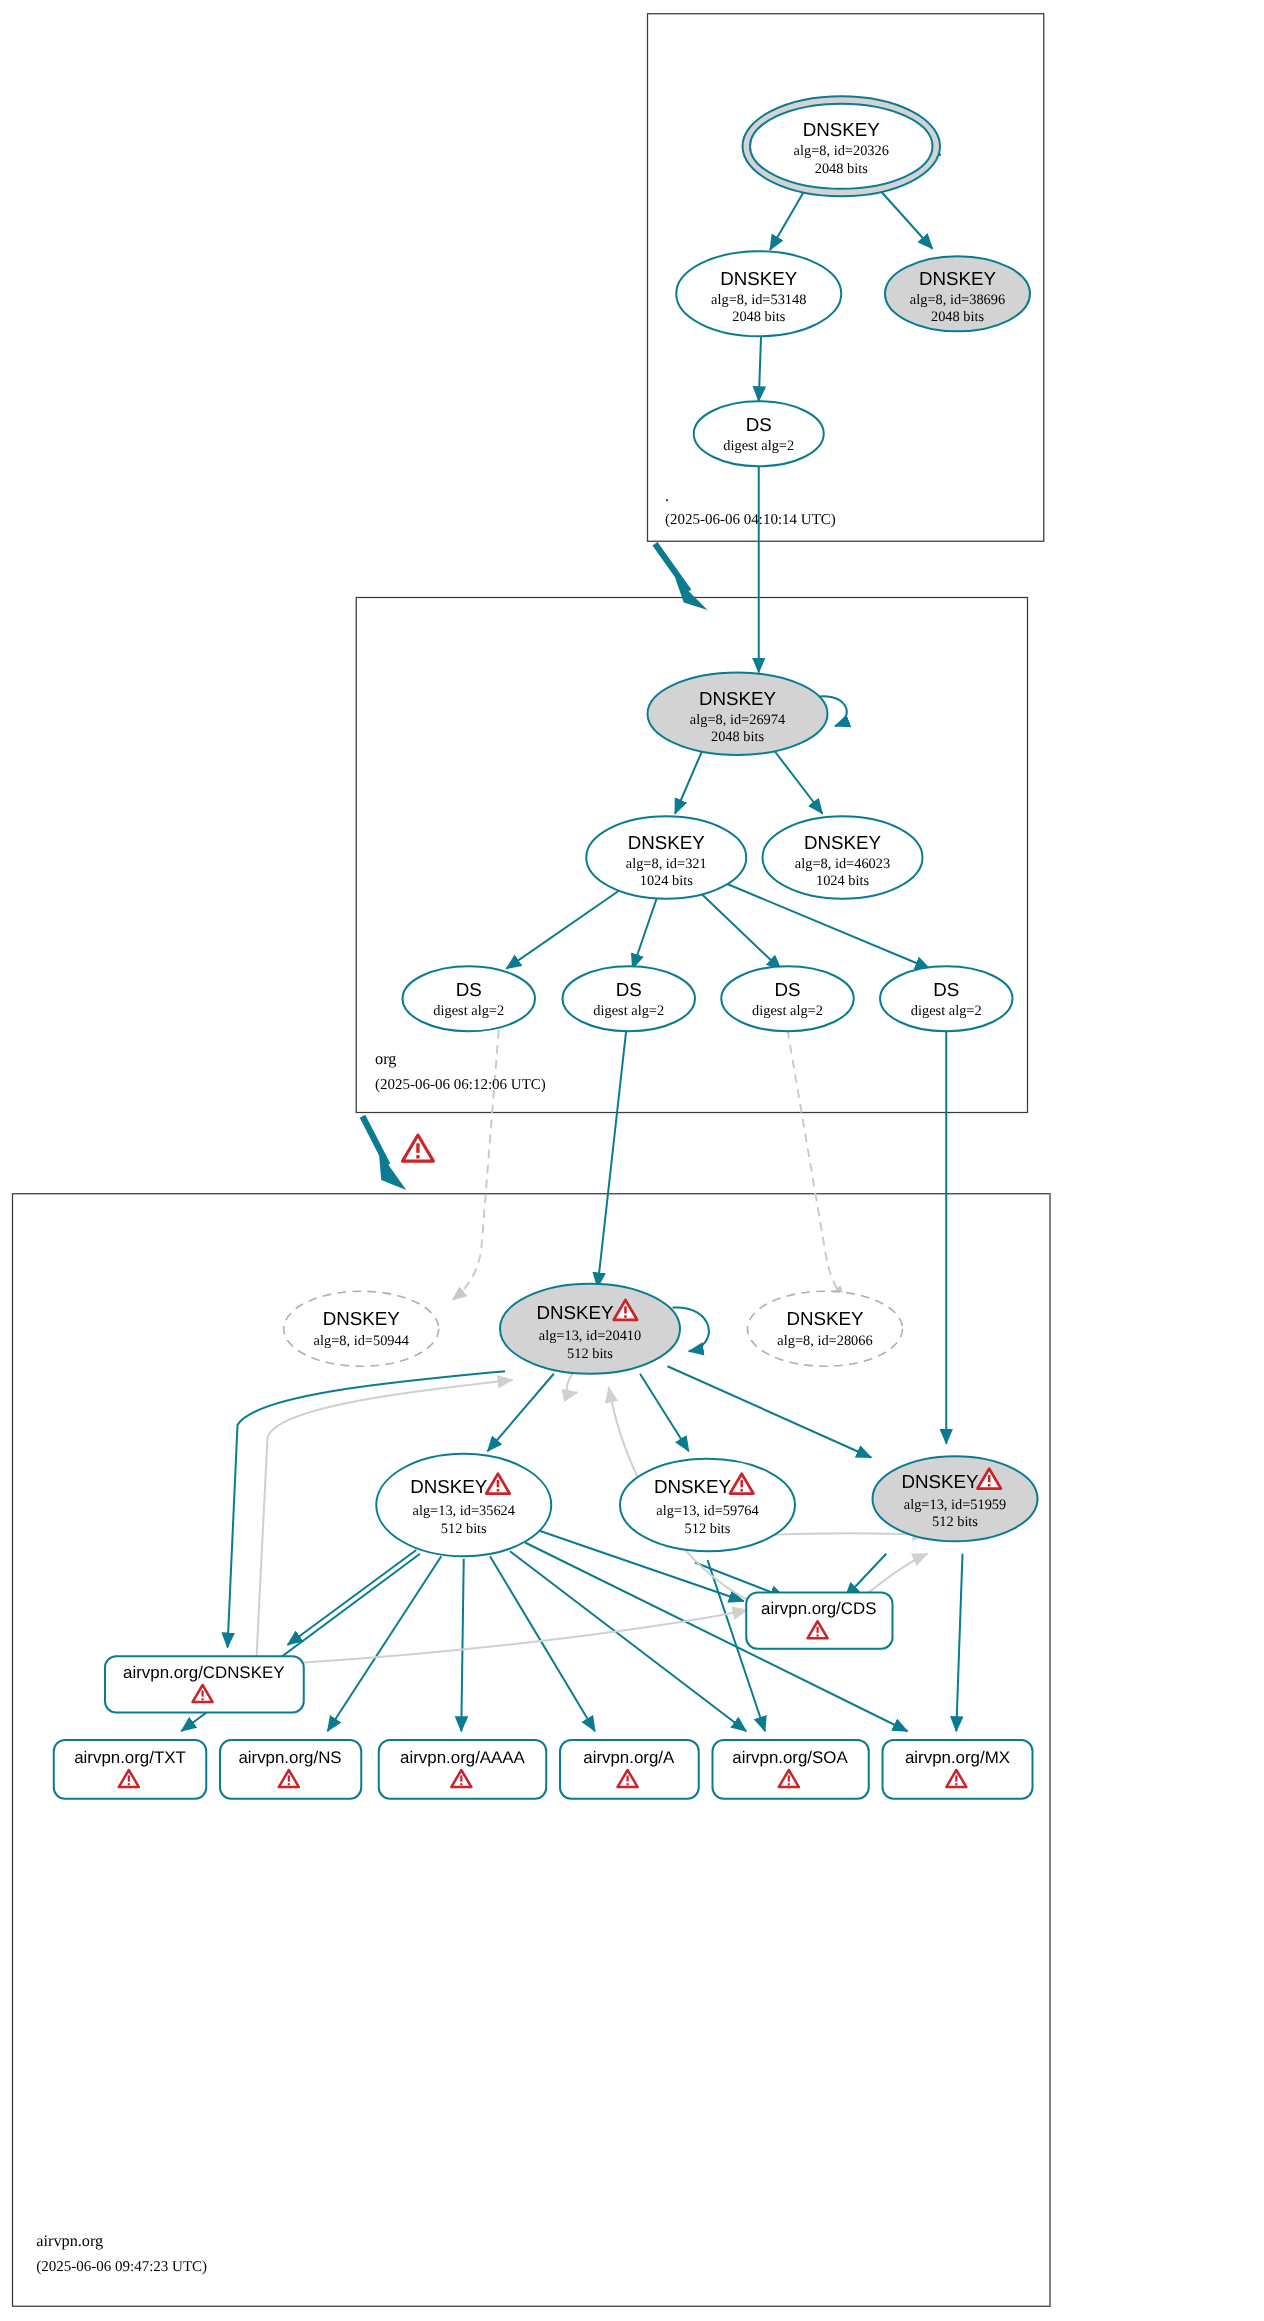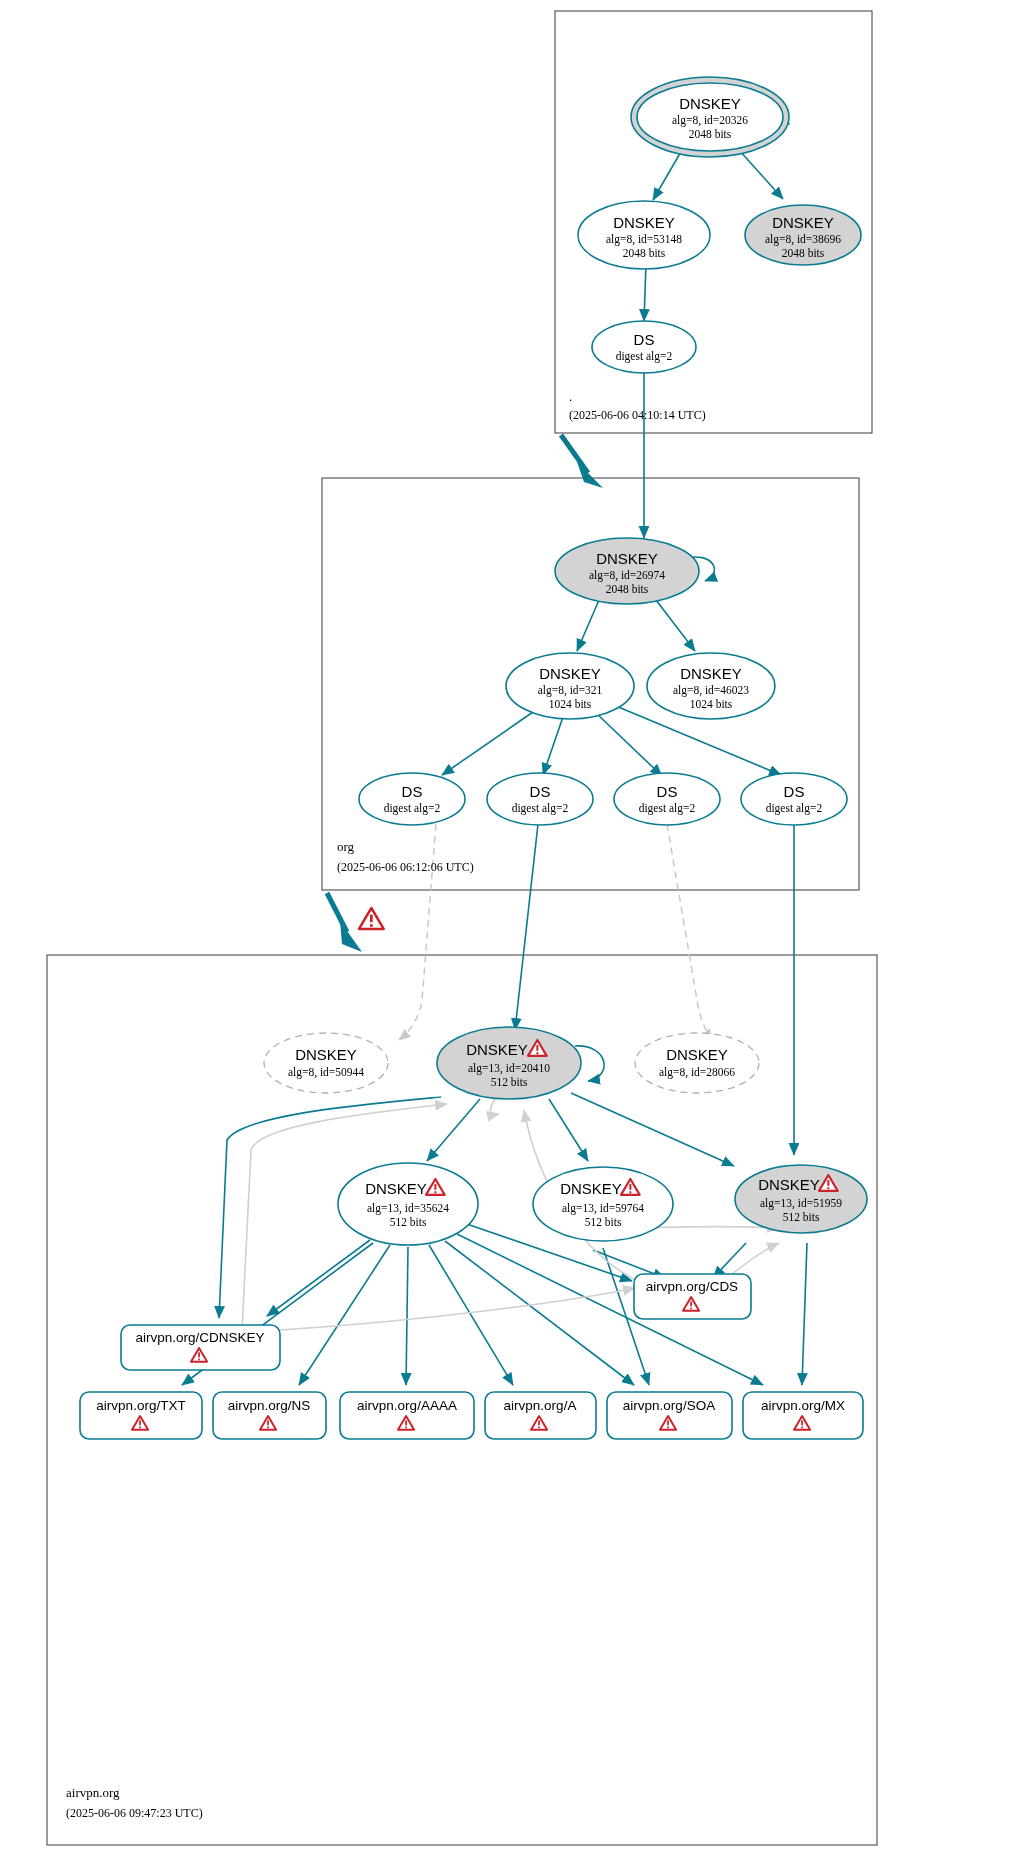--- a/index.html
+++ b/index.html
@@ -1,18 +1,18 @@
 <!DOCTYPE html>
 <html><head>
 <meta charset="utf-8">
 <style>
   html,body{margin:0;padding:0;background:#ffffff;}
   body{width:1011px;height:1857px;position:relative;
        font-family:"Liberation Sans", sans-serif;color:#000;}
-  #stage{position:absolute;left:0;top:0;width:803px;height:1857px;margin-left:37px;}
+  #stage{position:absolute;left:0;top:0;width:803px;height:1857px;}
   svg#graph{position:absolute;left:0;top:0;width:1011px;height:1857px;}
   .zbox{fill:none;stroke:#3a3a3a;stroke-width:1;}
   .node-ell{fill:#ffffff;stroke:#0a7b91;stroke-width:1.6;}
   .node-ell.gray{fill:#d3d3d3;}
   .node-ell.dashed{fill:#ffffff;stroke:#b0b0b0;stroke-width:1.3;stroke-dasharray:7 5;}
   .node-box{fill:#ffffff;stroke:#0a7b91;stroke-width:1.6;}
   .edge{fill:none;stroke:#0a7b91;stroke-width:1.6;}
   .edge-thick{fill:none;stroke:#0a7b91;stroke-width:5;}
   .edge-gray{fill:none;stroke:#d0d0d0;stroke-width:1.6;}
   .edge-gray-d{fill:none;stroke:#c8c8c8;stroke-width:1.5;stroke-dasharray:7 5;}

